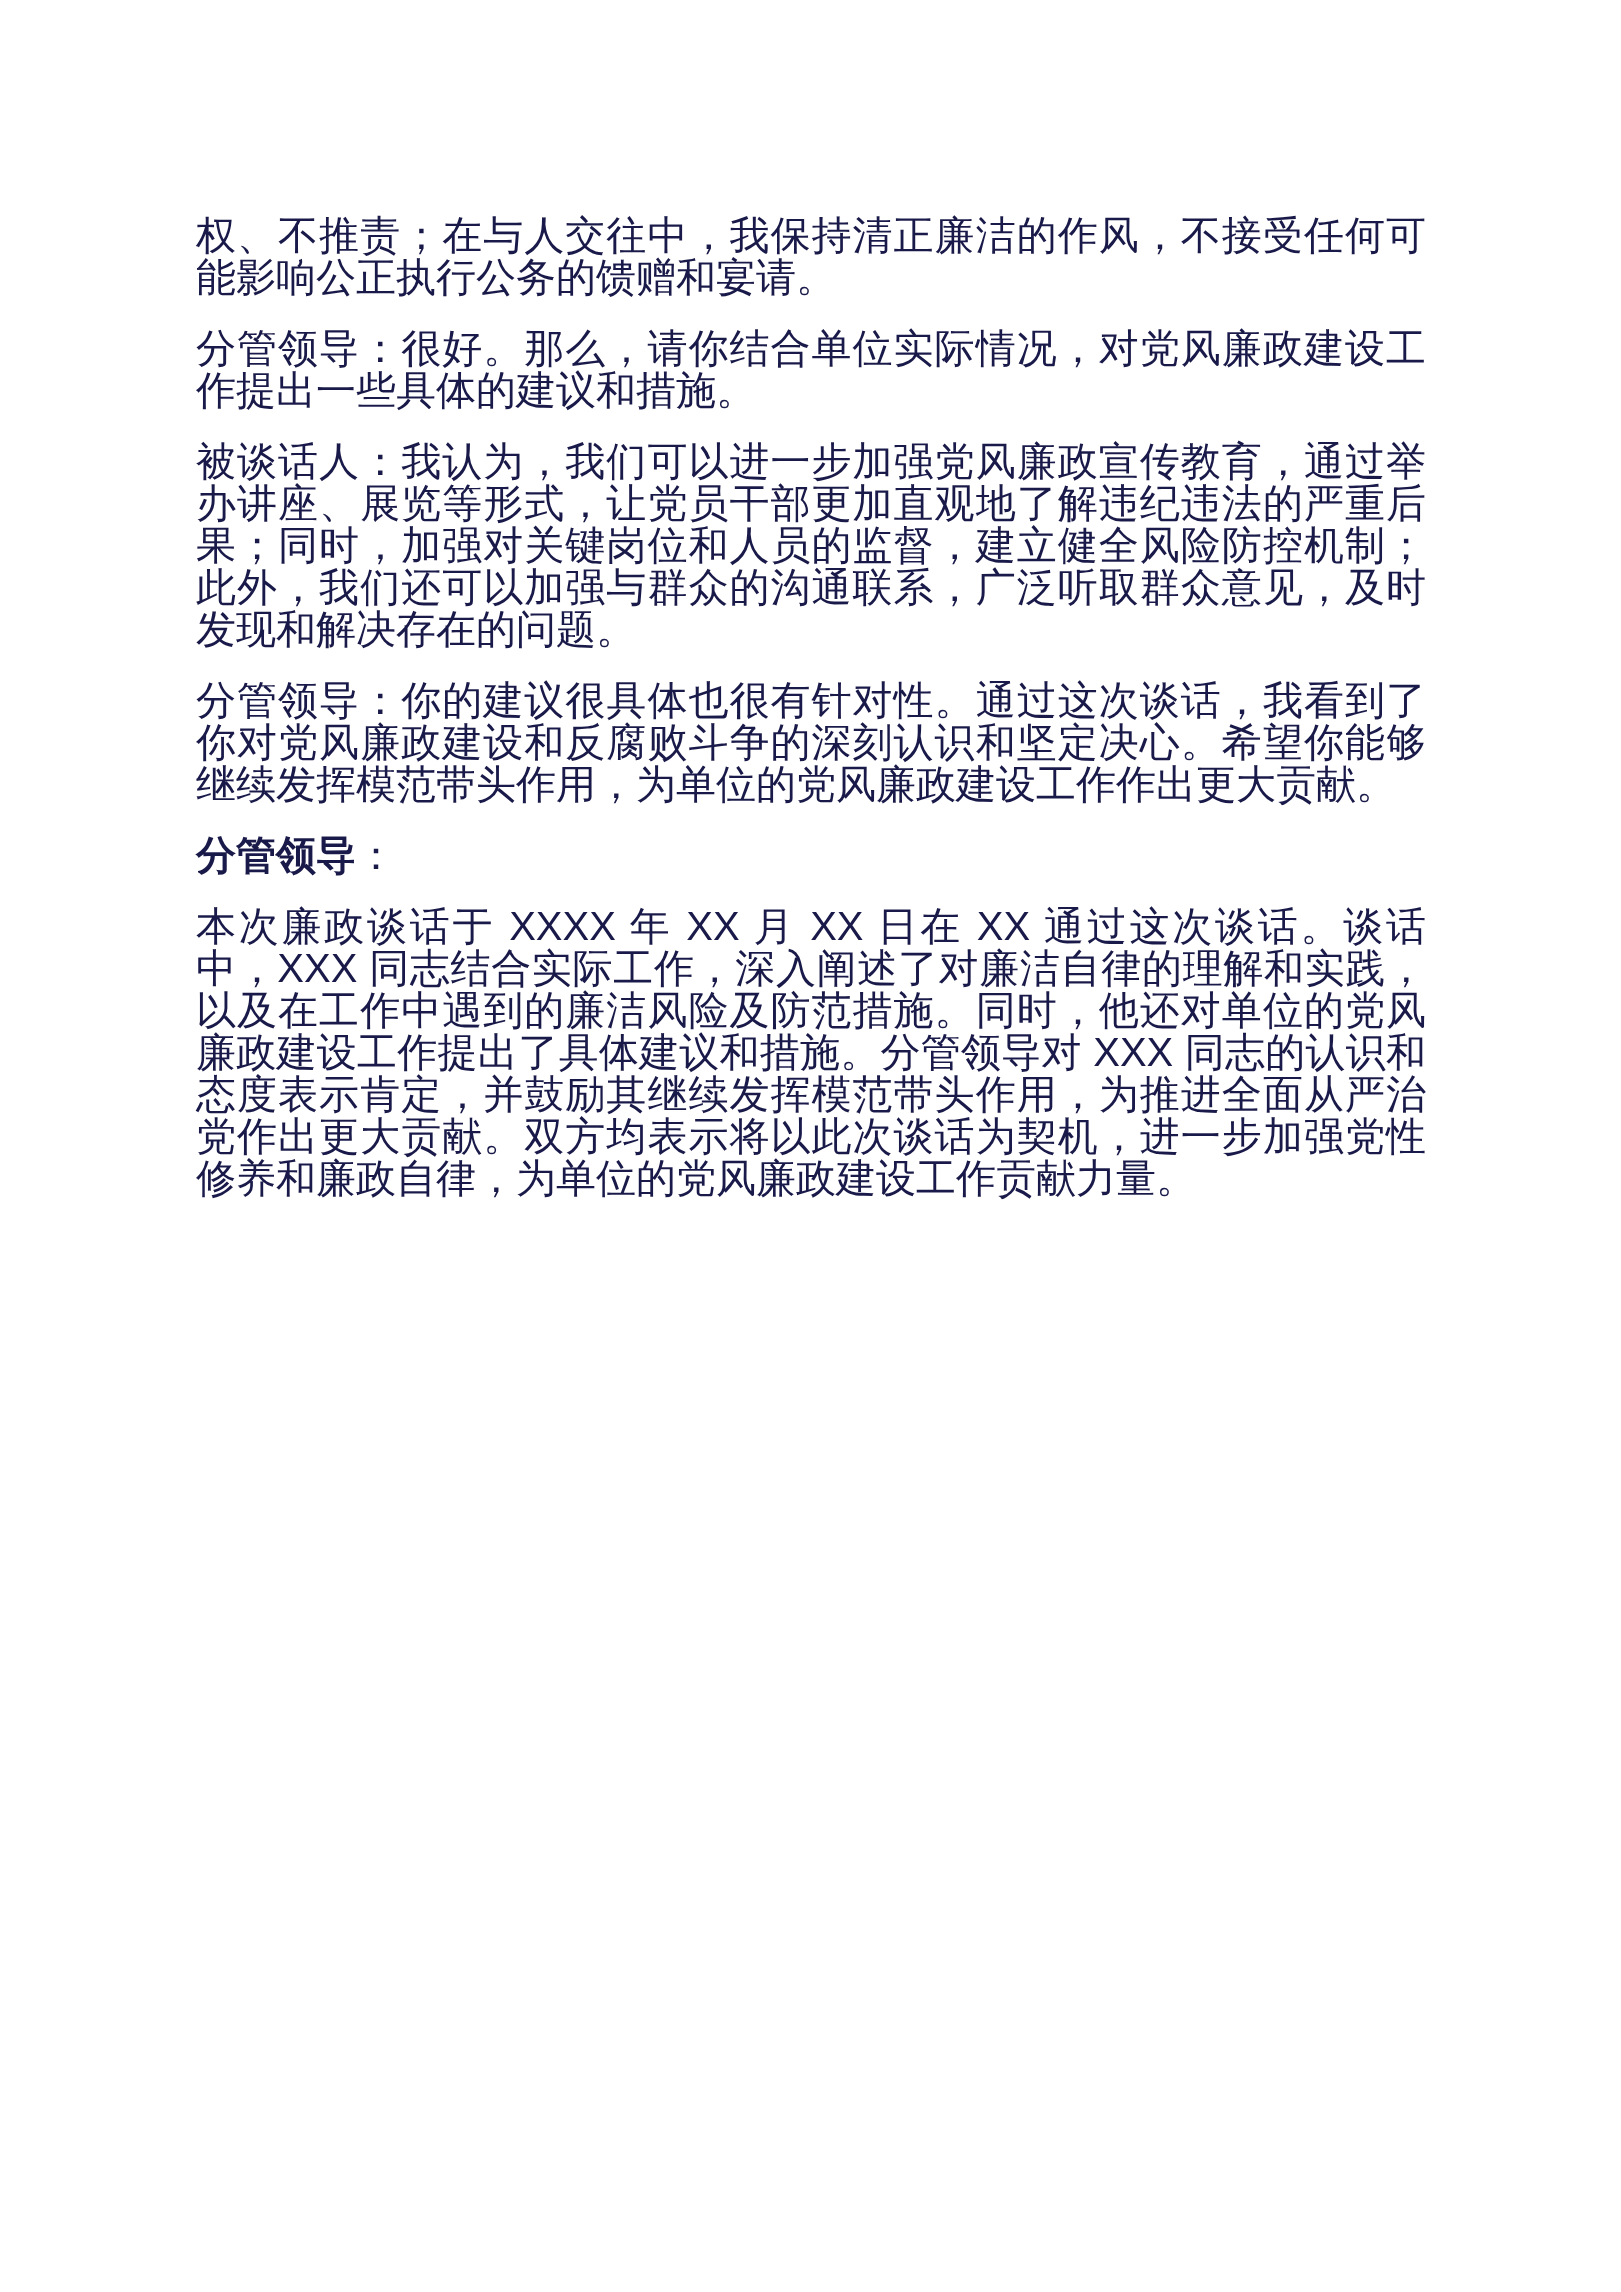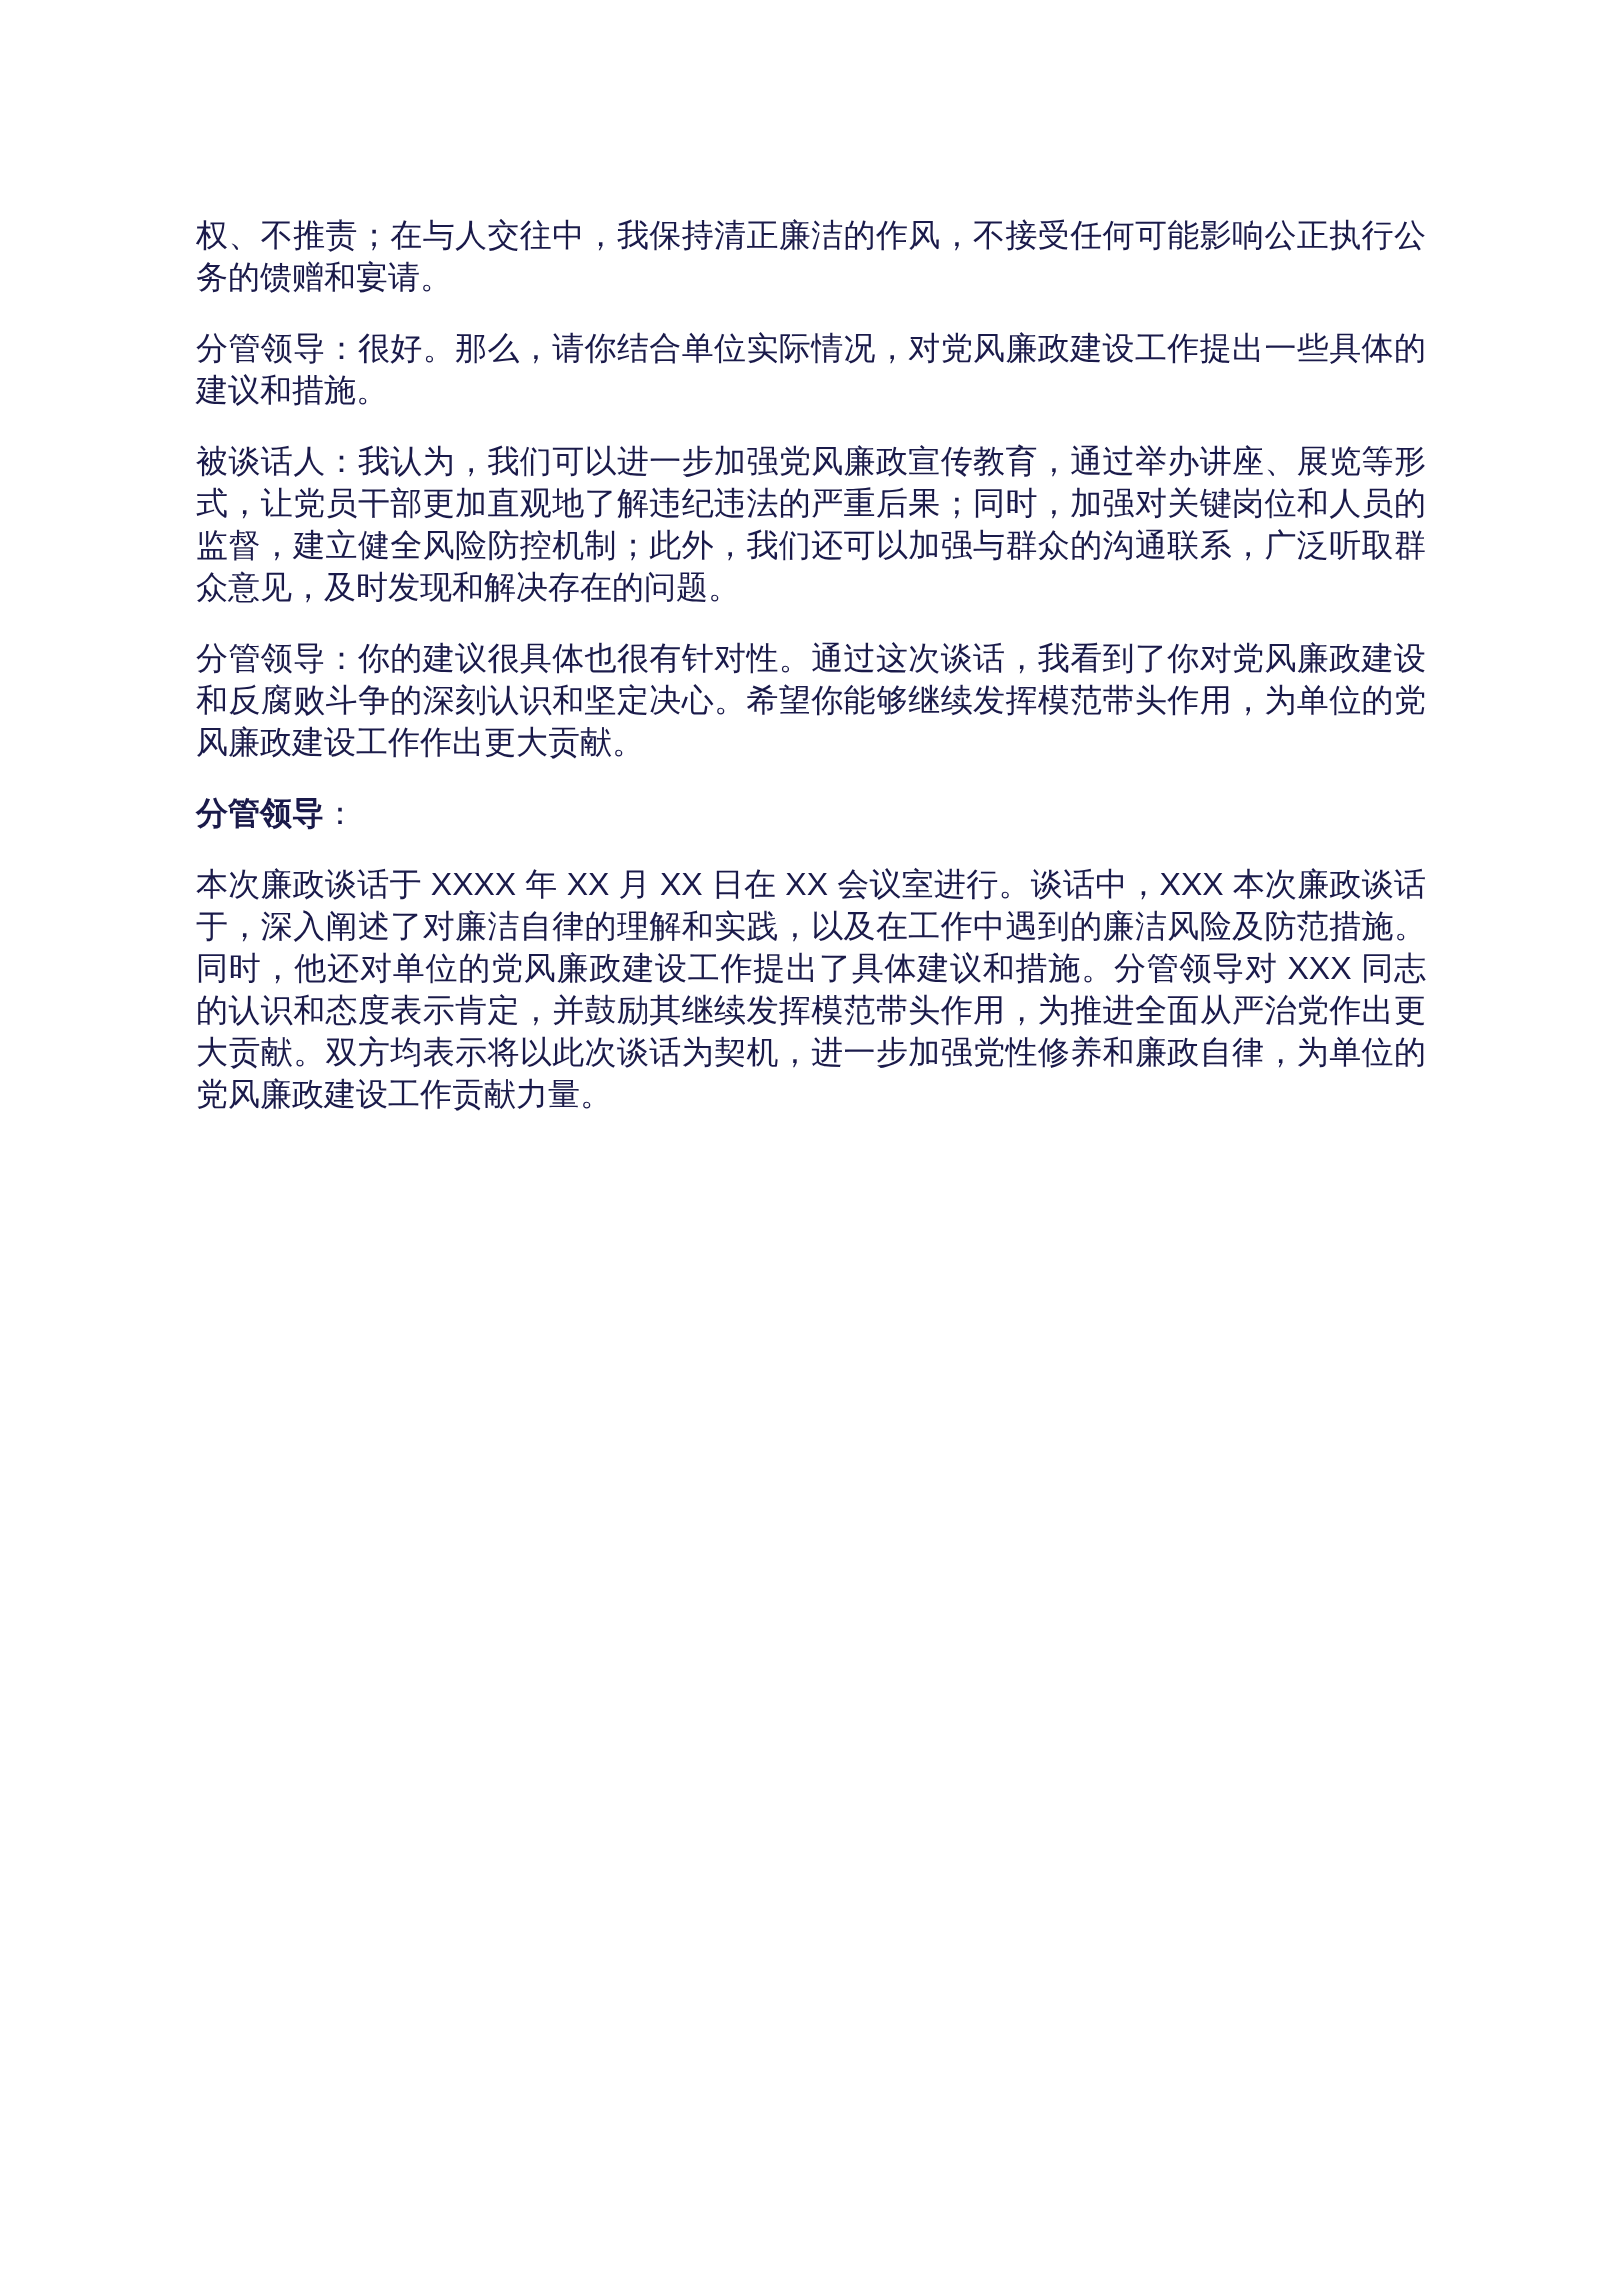--- a/index.html
+++ b/index.html
@@ -12,21 +12,21 @@
     height: 2293px;
     overflow: hidden;
   }
   .page {
     box-sizing: border-box;
     width: 1621px;
     height: 1854px;
     padding: 214px 195px 0 196px;
     background: #ffffff;
     font-family: "Liberation Sans", sans-serif;
-    font-size: 32px;
+    font-size: 40px;
     line-height: 42px;
     color: #1a1a4a;
     text-align: justify;
   }
   .para {
     margin: 0 0 29px 0;
     word-break: break-all;
   }
   .heading-label {
     font-weight: bold;
@@ -44,17 +44,17 @@
 
   <p class="para">分管领导：很好。那么，请你结合单位实际情况，对党风廉政建设工作提出一些具体的建议和措施。</p>
 
   <p class="para">被谈话人：我认为，我们可以进一步加强党风廉政宣传教育，通过举办讲座、展览等形式，让党员干部更加直观地了解违纪违法的严重后果；同时，加强对关键岗位和人员的监督，建立健全风险防控机制；此外，我们还可以加强与群众的沟通联系，广泛听取群众意见，及时发现和解决存在的问题。</p>
 
   <p class="para">分管领导：你的建议很具体也很有针对性。通过这次谈话，我看到了你对党风廉政建设和反腐败斗争的深刻认识和坚定决心。希望你能够继续发挥模范带头作用，为单位的党风廉政建设工作作出更大贡献。</p>
 
 
   <p class="para"><span class="heading-label">分管领导</span><span class="heading-colon">：</span></p>
 
-  <p class="para">本次廉政谈话于 XXXX 年 XX 月 XX 日在 XX 会议室进行。谈话中，XXX 本次廉政谈话于，深入阐述了对廉洁自律的理解和实践，以及在工作中遇到的廉洁风险及防范措施。同时，他还对单位的党风廉政建设工作提出了具体建议和措施。分管领导对 XXX 同志的认识和态度表示肯定，并鼓励其继续发挥模范带头作用，为推进全面从严治党作出更大贡献。双方均表示将以此次谈话为契机，进一步加强党性修养和廉政自律，为单位的党风廉政建设工作贡献力量。</p>
+  <p class="para">本次廉政谈话于 XXXX 年 XX 月 XX 日在 XX 通过这次谈话。谈话中，XXX 同志结合实际工作，深入阐述了对廉洁自律的理解和实践，以及在工作中遇到的廉洁风险及防范措施。同时，他还对单位的党风廉政建设工作提出了具体建议和措施。分管领导对 XXX 同志的认识和态度表示肯定，并鼓励其继续发挥模范带头作用，为推进全面从严治党作出更大贡献。双方均表示将以此次谈话为契机，进一步加强党性修养和廉政自律，为单位的党风廉政建设工作贡献力量。</p>
 
 
 </div>
 
 
 </body></html>

